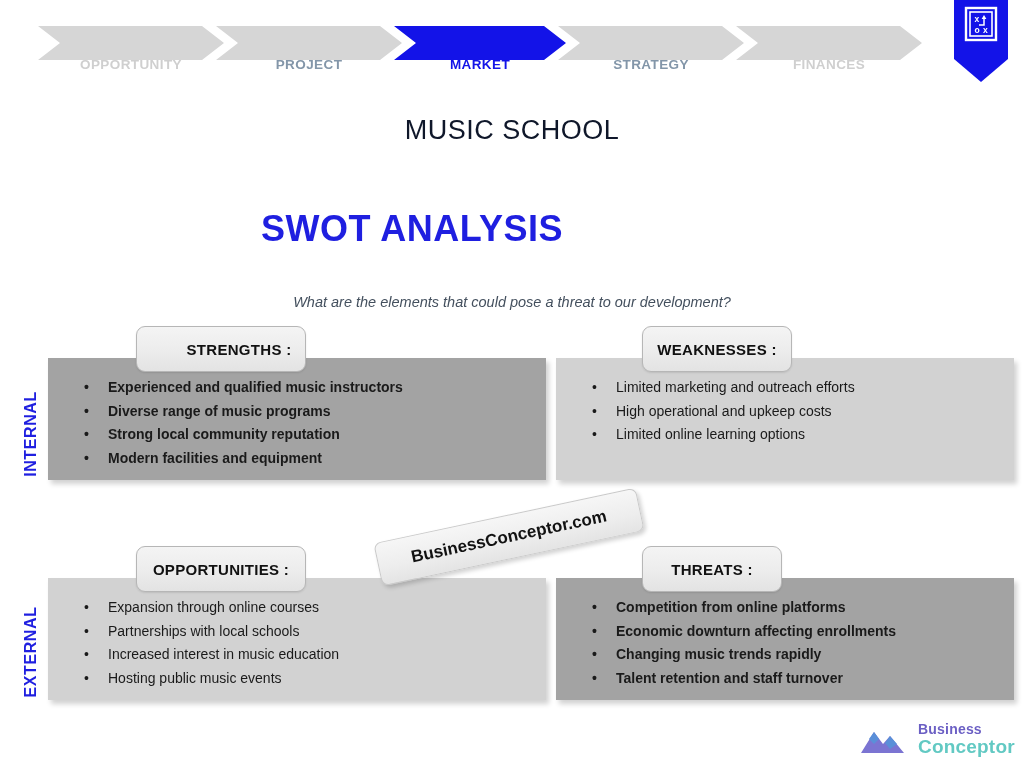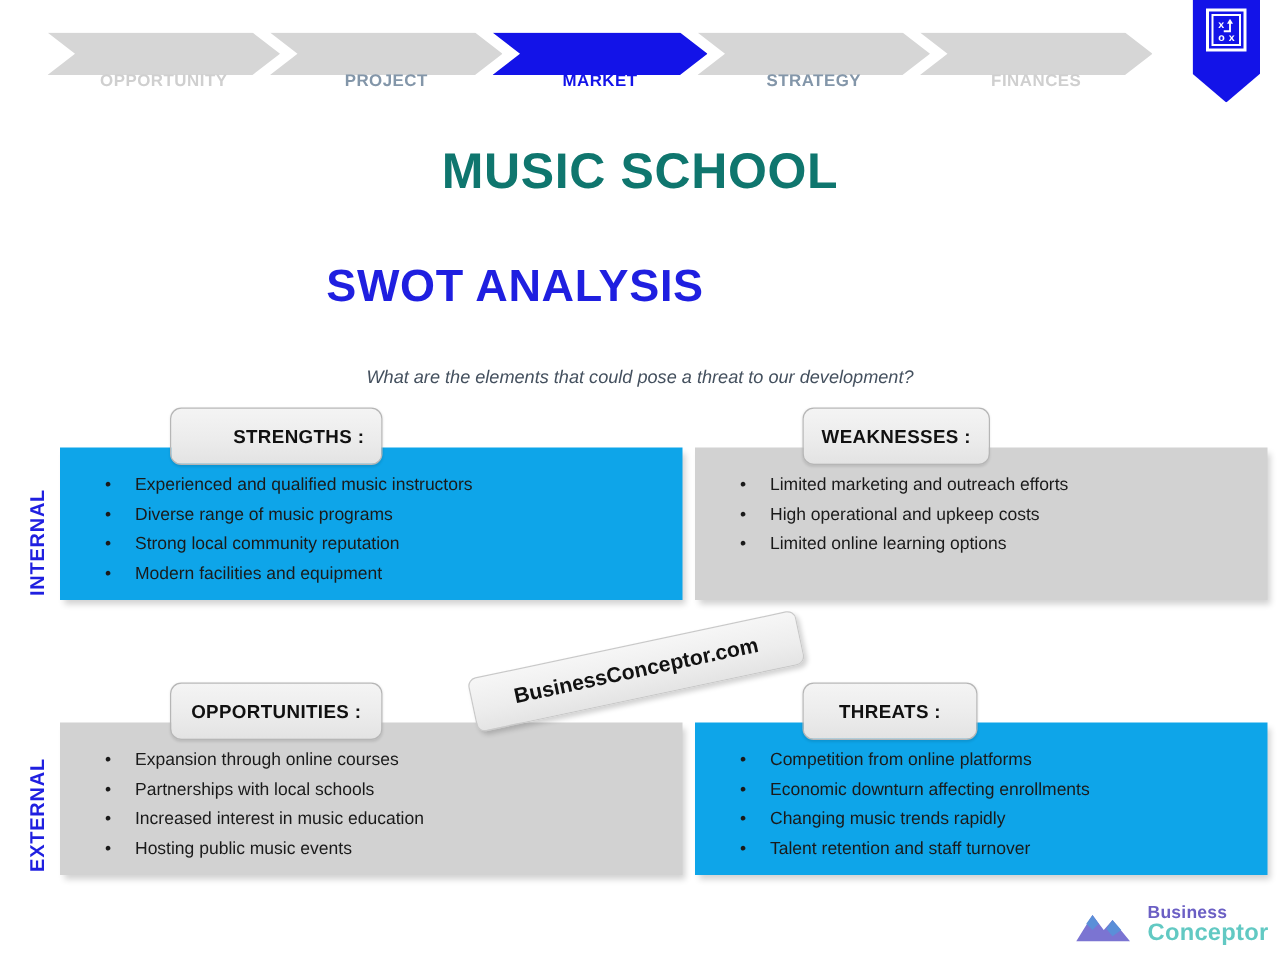--- a/index.html
+++ b/index.html
@@ -41,21 +41,21 @@
   }
   #banner .glyph {
     position: absolute; left: 50%; top: 6px; transform: translateX(-50%);
     width: 34px; height: 36px;
   }
 
   
   #title-main {
     position: absolute; left: 0; top: 115px; width: 1024px;
     text-align: center;
-    font-size: 40px; font-weight: bold; color: #0f766e;
+    font-size: 27px; font-weight: normal; color: #0f172a;
     letter-spacing: 0.5px;
   }
   #title-sub {
     position: absolute; left: 0; top: 208px; width: 824px;
     text-align: center;
     font-size: 36px; font-weight: bold; color: #1f1fe0;
     letter-spacing: 0.5px;
   }
   .question {
     position: absolute; left: 0; width: 1024px; text-align: center;
@@ -93,21 +93,21 @@
     letter-spacing: 0.3px;
     z-index: 3;
     box-shadow: 0 1px 2px rgba(0,0,0,0.10);
   }
   .quad-body {
     position: absolute; top: 32px; left: 0; width: 100%;
     padding: 18px 14px 14px 14px;
     box-shadow: 3px 4px 5px rgba(0,0,0,0.18);
     z-index: 1;
   }
-  .quad-body.blue { background: #0ea5e9; }
+  .quad-body.blue { background: #a3a3a3; font-weight: bold; }
   .quad-body.gray { background: #d2d2d2; }
   .quad-body ul { list-style: none; }
   .quad-body li {
     position: relative;
     font-size: 14px; color: #1a1a1a;
     padding-left: 46px;
     line-height: 23.5px;
     height: 23.5px;
   }
   .quad-body li::before {

